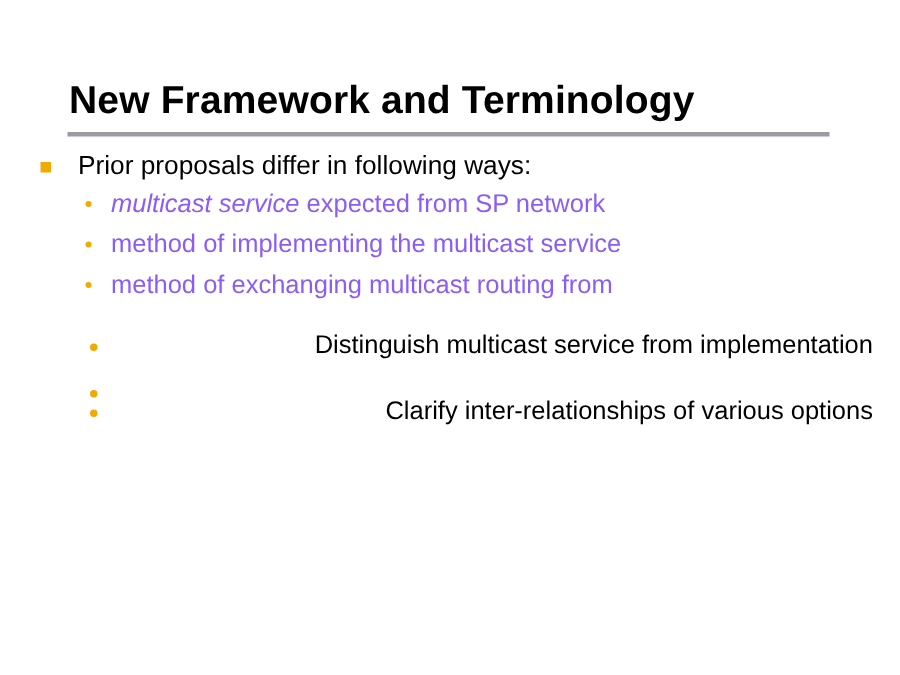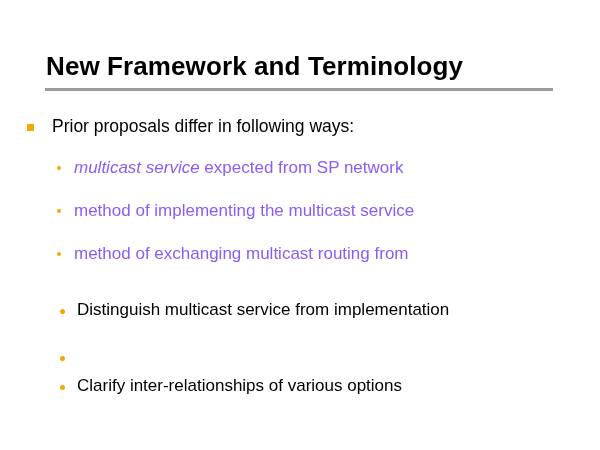--- a/index.html
+++ b/index.html
@@ -48,21 +48,20 @@
   #body-block {
     position: absolute;
     left: 0;
     top: 101px;
     width: 600px;
   }
 
   .bullet {
     position: relative;
     display: block;
-    margin-top: 16px;
   }
 
   
   .lvl1 {
     padding-left: 52px;
     padding-right: 18px;
     font-size: 17.5px;
     line-height: 19px;
     color: #000000;
     margin-bottom: 2px;
@@ -94,20 +93,21 @@
     border-radius: 50%;
   }
 
   
   .lvl2b {
     padding-left: 77px;
     padding-right: 18px;
     font-size: 17px;
     line-height: 18px;
     color: #000000;
+    text-align: right;
   }
   .lvl2b .marker {
     position: absolute;
     left: 60px;
     top: 8px;
     width: 5px;
     height: 5px;
     background: #f2a900;
     border-radius: 50%;
   }

